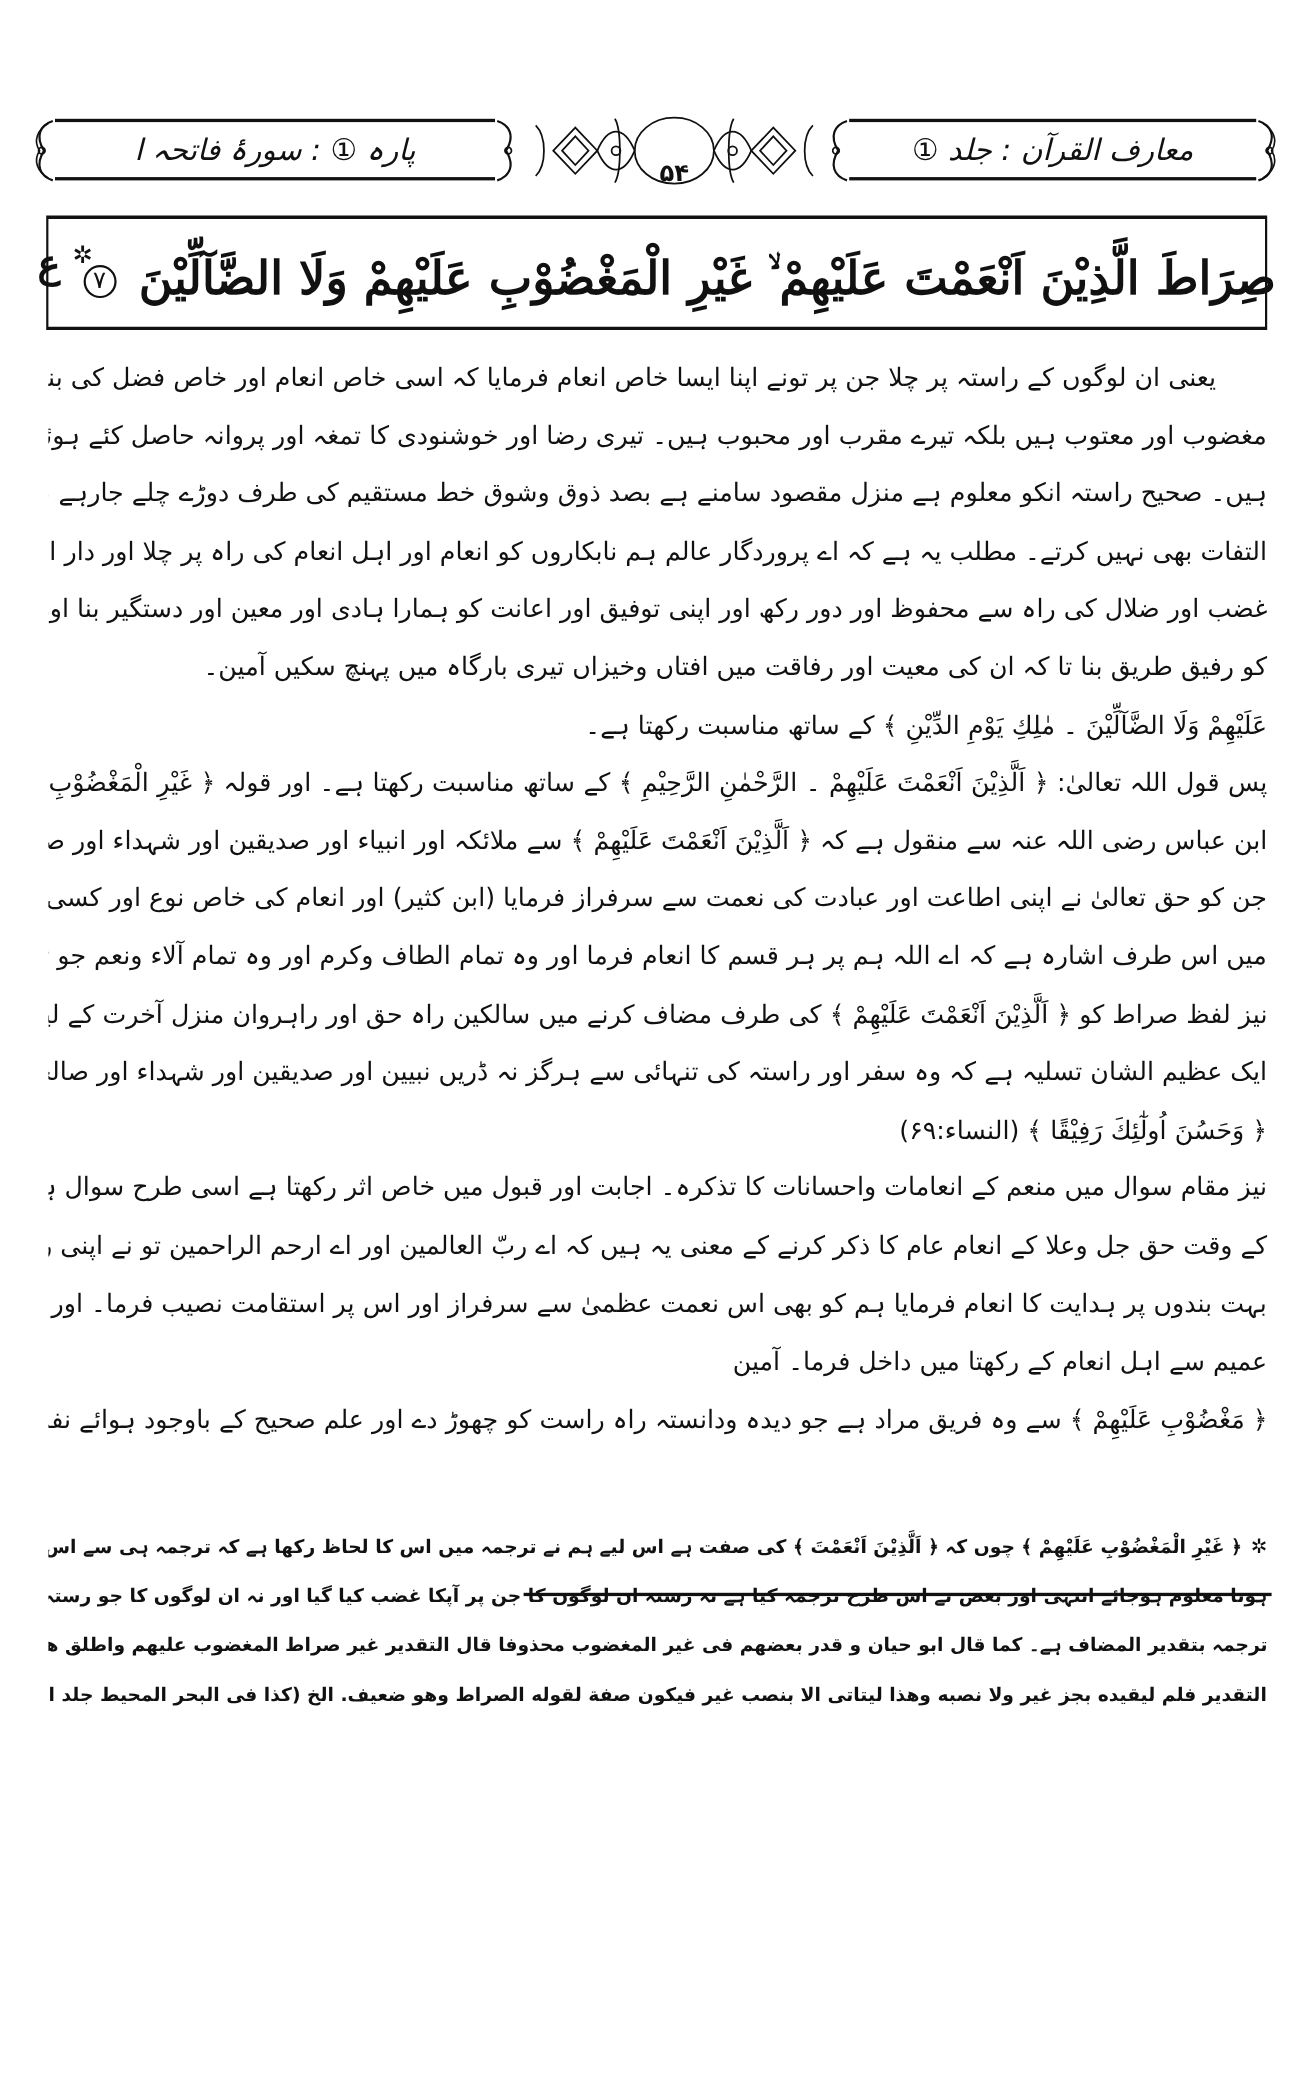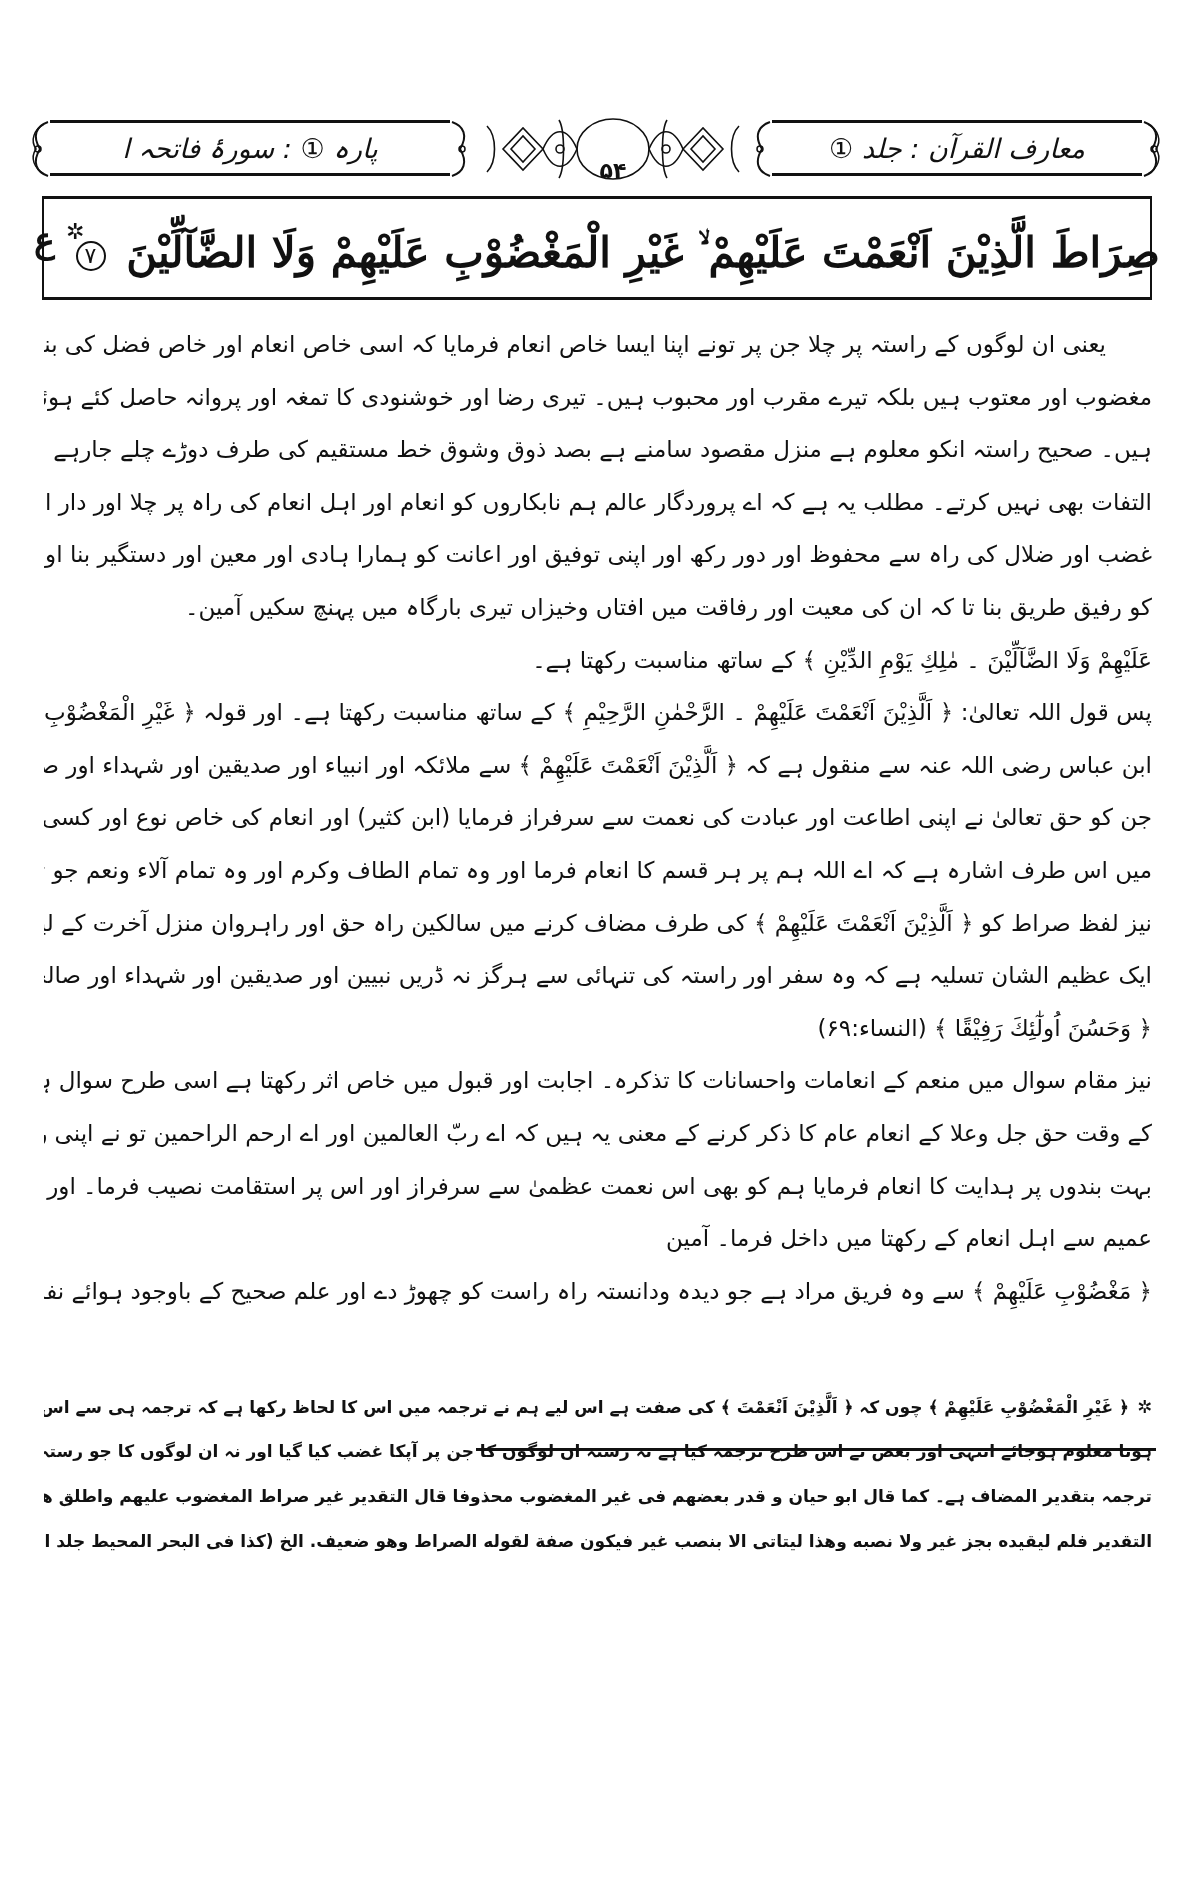--- a/index.html
+++ b/index.html
@@ -1,20 +1,20 @@
 <!DOCTYPE html>
 <html><head>
 <meta charset="utf-8">
 <style>
   html, body { margin: 0; padding: 0; background: #ffffff; }
   body { width: 1192px; height: 1891px; position: relative; overflow: hidden; color: #111; }
   .page { position: absolute; left: 0; top: 0; width: 1192px; height: 1891px; }
 
   
-  .header { position: absolute; top: 116px; left: 28px; width: 1136px; height: 66px; }
+  .header { position: absolute; top: 104px; left: 28px; width: 1136px; height: 66px; }
   .hbox { position: absolute; top: 4px; height: 56px; border-top: 3px solid #111; border-bottom: 3px solid #111; box-sizing: border-box; display: flex; align-items: center; }
   .hbox.left { left: 22px; width: 400px; justify-content: center; }
   .hbox.right { right: 22px; width: 370px; justify-content: center; }
   .hbox .txt { font-family: "DejaVu Sans", sans-serif; font-size: 27px; font-style: italic; direction: rtl; white-space: nowrap; }
   .cap { position: absolute; top: 0; width: 22px; height: 66px; }
   .cap.l1 { left: 0; } .cap.r1 { right: 0; }
   .cap.l2 { left: 422px; } .cap.r2 { right: 392px; }
   .medallion { position: absolute; left: 455px; top: 0; width: 260px; height: 66px; }
   .page-number { position: absolute; left: 50%; top: 50%; transform: translate(-50%,-50%); font-family: "DejaVu Sans", sans-serif; font-size: 22px; font-weight: bold; margin-top: 21px; }
 

